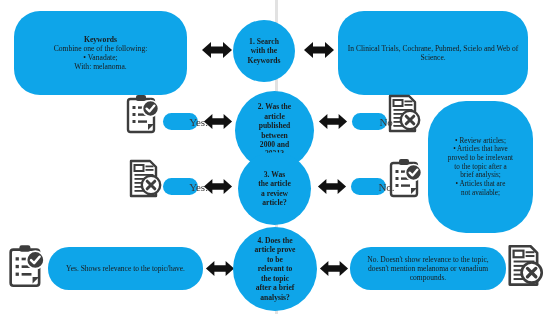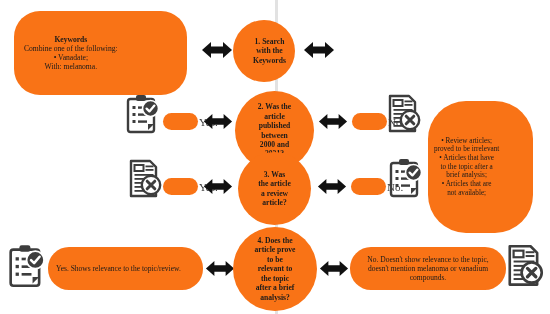--- a/index.html
+++ b/index.html
@@ -6,21 +6,21 @@
   body{
     width:550px;height:314px;
     background:#ffffff;
     font-family:"Liberation Serif", serif;
     color:#1a1a1a;
     overflow:hidden;
   }
   #canvas{position:relative;width:550px;height:314px;}
 
   
-  .shape{position:absolute;background:#f97316;display:flex;align-items:center;justify-content:flex-start;text-align:center;box-sizing:border-box;}
+  .shape{position:absolute;background:#0ea5e9;display:flex;align-items:center;justify-content:center;text-align:center;box-sizing:border-box;}
   .rounded{border-radius:26px;}
   .circle{border-radius:50%;}
   .pill{border-radius:9px;}
 
   .spine{position:absolute;left:274.5px;width:3px;background:#e2e2e2;}
   .center-txt{font-weight:bold;font-size:7.6px;line-height:1.25;padding:0 20px;}
   .pill-txt{font-size:11px;color:#3a3a3a;margin-left:36px;}
   .side-txt{font-size:7.5px;line-height:1.22;padding:0 8px;}
   .crit{font-size:7.2px;line-height:1.2;padding:0 6px;}
   .crit .hd{font-weight:bold;display:block;margin-bottom:5px;}
@@ -61,20 +61,23 @@
   </svg>
 
   <div class="shape circle" style="left:233px;top:20px;width:62px;height:62px;">
     <div class="center-txt">1. Search with the Keywords</div>
   </div>
 
   <svg class="arrow" style="left:303px;top:40px;" width="32" height="20" viewBox="0 0 32 20">
     <path d="M1 10 L10 2 L10 6.6 L22 6.6 L22 2 L31 10 L22 18 L22 13.4 L10 13.4 L10 18 Z" fill="#111111"></path>
   </svg>
 
+  <div class="shape rounded" style="left:338px;top:11px;width:190px;height:84px;">
+    <div class="side-txt">In Clinical Trials, Cochrane, Pubmed, Scielo and Web of Science.</div>
+  </div>
 
 
   <svg class="icon" style="left:124px;top:93px;" width="36" height="42" viewBox="0 0 36 42">
     <rect x="4" y="6" width="26" height="33" rx="2.5" fill="none" stroke="#3d3d3d" stroke-width="2.4"></rect>
     <rect x="12" y="2" width="10" height="6" rx="2" fill="#3d3d3d"></rect>
     <rect x="8.5" y="13" width="3" height="3" fill="#3d3d3d"></rect>
     <rect x="14" y="13.4" width="12" height="2.4" fill="#3d3d3d"></rect>
     <rect x="8.5" y="20" width="3" height="3" fill="#3d3d3d"></rect>
     <rect x="14" y="20.4" width="12" height="2.4" fill="#3d3d3d"></rect>
     <rect x="8.5" y="27" width="3" height="3" fill="#3d3d3d"></rect>
@@ -115,22 +118,22 @@
     <rect x="8.5" y="28" width="10" height="1.8" fill="#3d3d3d"></rect>
     <rect x="8.5" y="32" width="10" height="1.8" fill="#3d3d3d"></rect>
     <circle cx="25" cy="27" r="9.2" fill="#ffffff" stroke="#3d3d3d" stroke-width="2.4"></circle>
     <path d="M21.2 23.2 L28.8 30.8 M28.8 23.2 L21.2 30.8" stroke="#3d3d3d" stroke-width="3" stroke-linecap="round"></path>
   </svg>
 
   <div class="shape rounded" style="left:428px;top:101px;width:105px;height:132px;border-radius:38px;">
     <div class="crit">
       <ul>
         <li>•  Review articles;</li>
+        <li>•  Articles that have</li>
         <li>proved to be irrelevant</li>
-        <li>•  Articles that have</li>
         <li>to the topic after a</li>
         <li>brief analysis;</li>
         <li>•  Articles that are</li>
         <li>not available;</li>
       </ul>
     </div>
   </div>
 
   <svg class="icon" style="left:126px;top:158px;" width="36" height="42" viewBox="0 0 36 42">
     <path d="M5 3 H24 L30 9 V38 H5 Z" fill="none" stroke="#3d3d3d" stroke-width="2.4" stroke-linejoin="round"></path>
@@ -188,21 +191,21 @@
     <rect x="8.5" y="20" width="3" height="3" fill="#3d3d3d"></rect>
     <rect x="14" y="20.4" width="12" height="2.4" fill="#3d3d3d"></rect>
     <rect x="8.5" y="27" width="3" height="3" fill="#3d3d3d"></rect>
     <rect x="14" y="27.4" width="9" height="2.4" fill="#3d3d3d"></rect>
     <path d="M24 31 L30 31 L24 37 Z" fill="#3d3d3d"></path>
     <circle cx="26.5" cy="15.5" r="8" fill="#3d3d3d" stroke="#ffffff" stroke-width="1.6"></circle>
     <path d="M22.6 15.6 L25.4 18.4 L30.4 12.6" fill="none" stroke="#ffffff" stroke-width="2.3" stroke-linecap="round" stroke-linejoin="round"></path>
   </svg>
 
   <div class="shape rounded" style="left:48px;top:247px;width:155px;height:43px;border-radius:21px;">
-    <div class="side-txt">Yes. Shows relevance to the topic/review.</div>
+    <div class="side-txt">Yes. Shows relevance to the topic/have.</div>
   </div>
 
   <svg class="arrow" style="left:205px;top:259px;" width="30" height="19" viewBox="0 0 32 20">
     <path d="M1 10 L10 2 L10 6.6 L22 6.6 L22 2 L31 10 L22 18 L22 13.4 L10 13.4 L10 18 Z" fill="#111111"></path>
   </svg>
 
   <div class="shape circle" style="left:233px;top:227px;width:84px;height:84px;">
     <div class="center-txt">4. Does the article prove to be relevant to the topic after a brief analysis?</div>
   </div>
 

